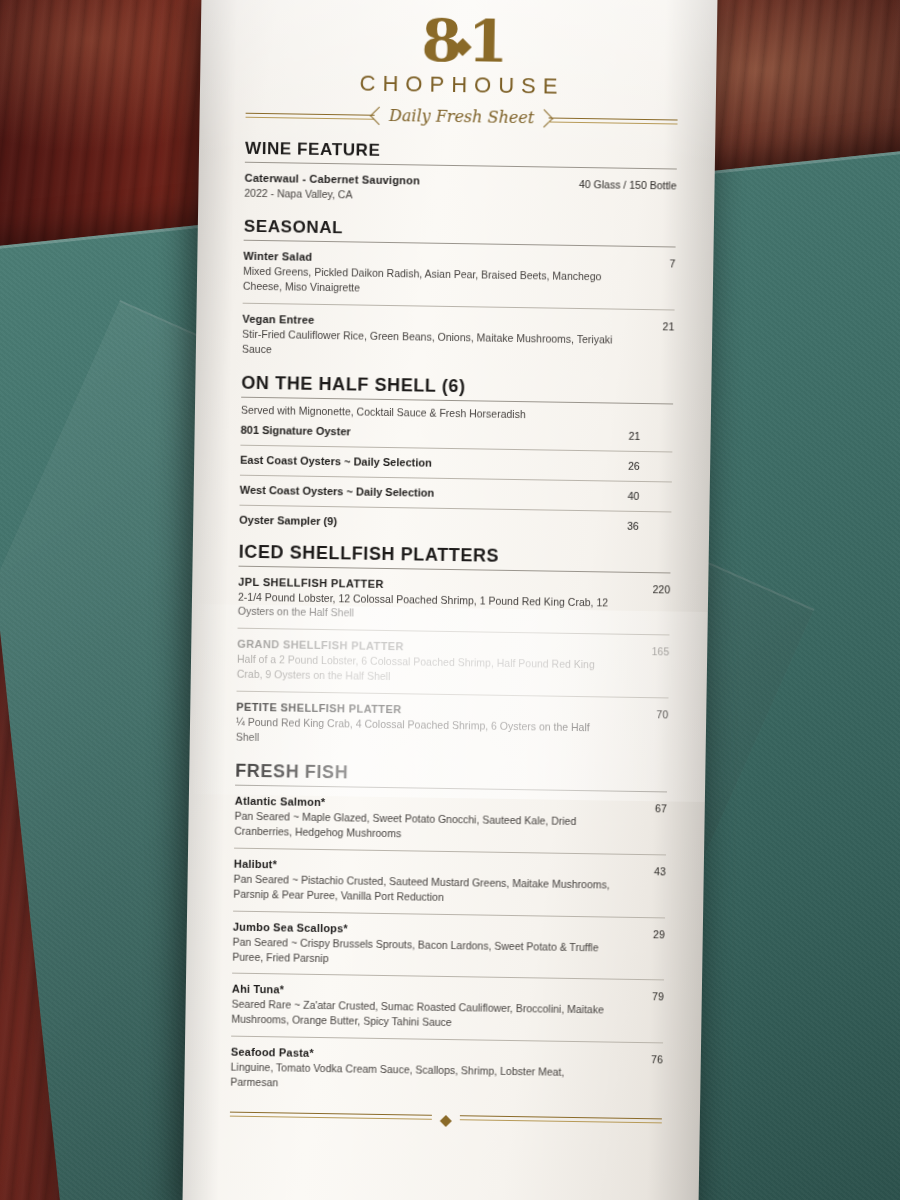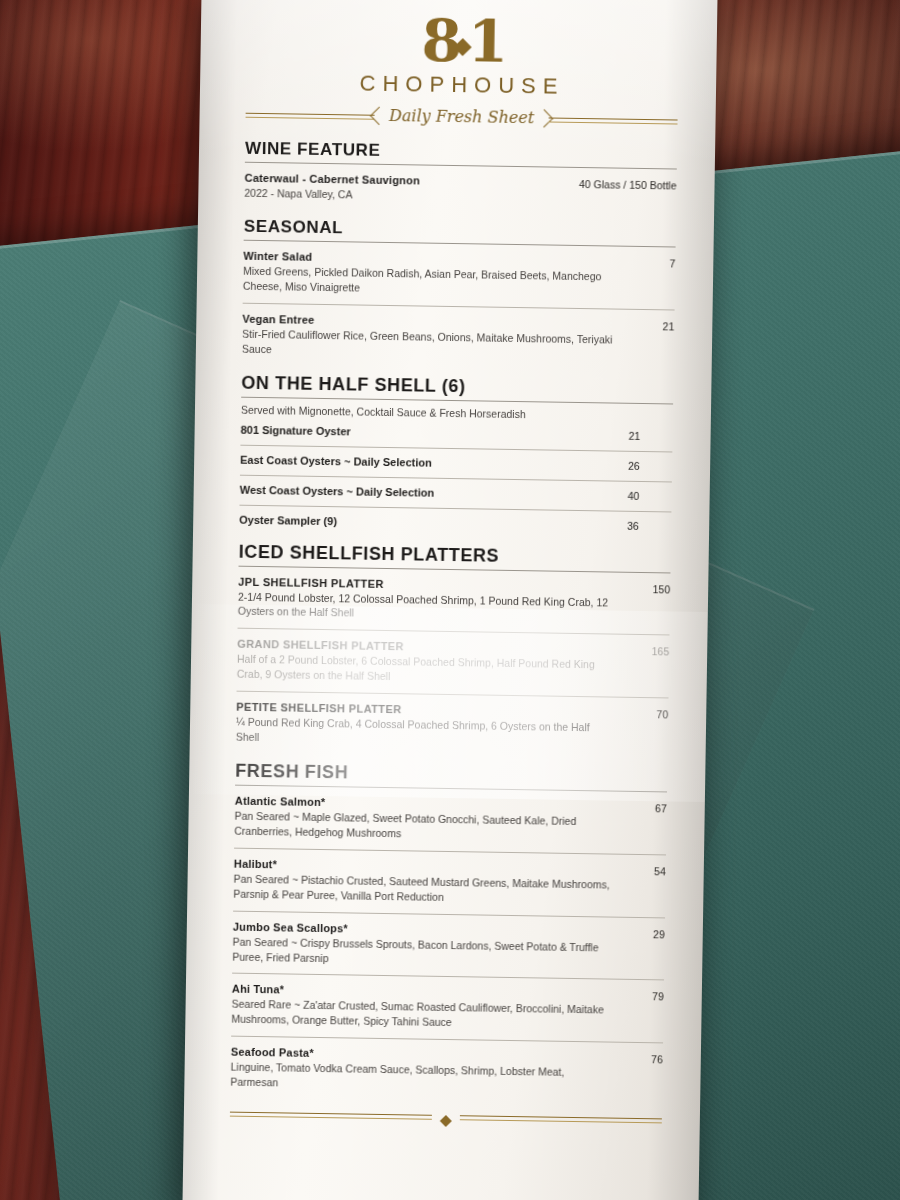--- a/index.html
+++ b/index.html
@@ -339,21 +339,21 @@
 
     <div class="section">
       <div class="section-title t-lg">ICED SHELLFISH PLATTERS</div>
       <div class="hr"></div>
 
       <div class="row">
         <div class="body">
           <div class="plat-name">JPL SHELLFISH PLATTER</div>
           <div class="item-desc">2-1/4 Pound Lobster, 12 Colossal Poached Shrimp, 1 Pound Red King Crab, 12 Oysters on the Half Shell</div>
         </div>
-        <div class="price">150</div>
+        <div class="price">220</div>
       </div>
       <div class="rowline"></div>
       <div class="row faded">
         <div class="body">
           <div class="plat-name">GRAND SHELLFISH PLATTER</div>
           <div class="item-desc">Half of a 2 Pound Lobster, 6 Colossal Poached Shrimp, Half Pound Red King Crab, 9 Oysters on the Half Shell</div>
         </div>
         <div class="price">165</div>
       </div>
       <div class="rowline"></div>
@@ -376,21 +376,21 @@
           <div class="item-desc">Pan Seared ~ Maple Glazed, Sweet Potato Gnocchi, Sauteed Kale, Dried Cranberries, Hedgehog Mushrooms</div>
         </div>
         <div class="price">67</div>
       </div>
       <div class="rowline"></div>
       <div class="row">
         <div class="body">
           <div class="item-name">Halibut*</div>
           <div class="item-desc">Pan Seared ~ Pistachio Crusted, Sauteed Mustard Greens, Maitake Mushrooms, Parsnip &amp; Pear Puree, Vanilla Port Reduction</div>
         </div>
-        <div class="price">54</div>
+        <div class="price">43</div>
       </div>
       <div class="rowline"></div>
       <div class="row">
         <div class="body">
           <div class="item-name">Jumbo Sea Scallops*</div>
           <div class="item-desc">Pan Seared ~ Crispy Brussels Sprouts, Bacon Lardons, Sweet Potato &amp; Truffle Puree, Fried Parsnip</div>
         </div>
         <div class="price">29</div>
       </div>
       <div class="rowline"></div>

